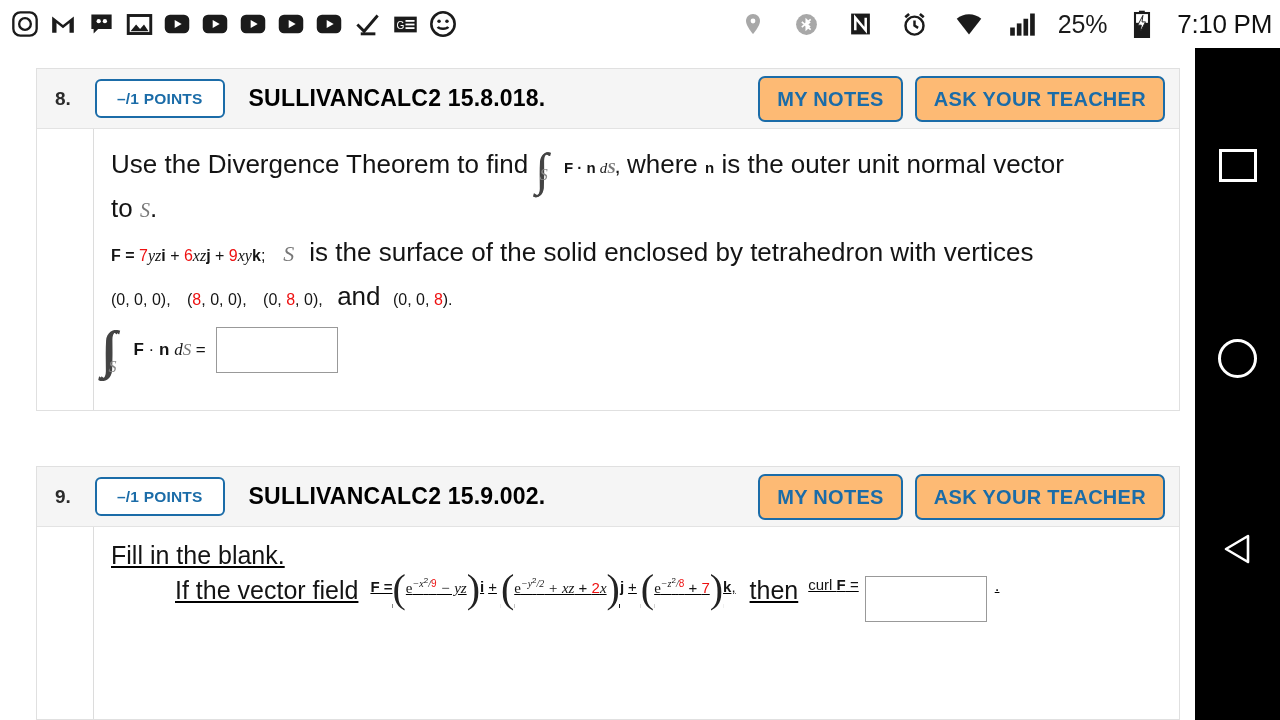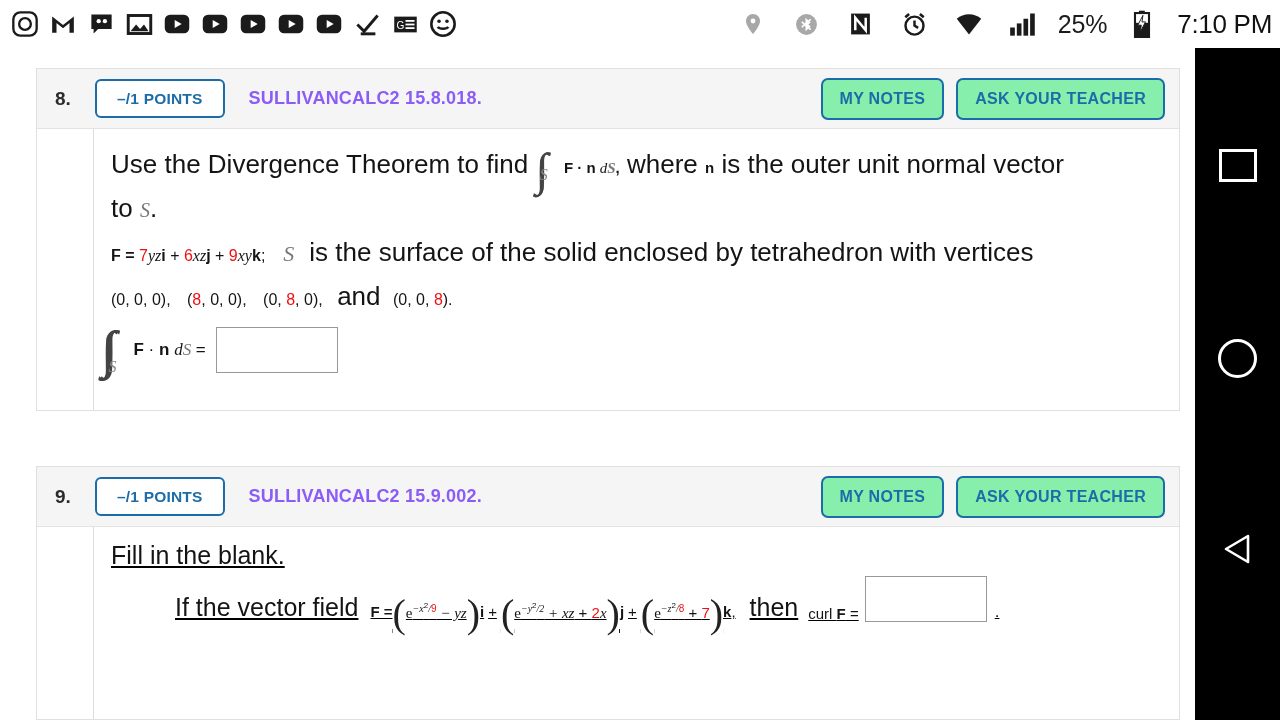--- a/index.html
+++ b/index.html
@@ -58,27 +58,27 @@
   .qnum{
     font-size:19px;font-weight:bold;color:#2b2b2b;width:40px;
     font-family:"Liberation Sans",sans-serif;
   }
   .points-badge{
     border:2px solid #1b6ca8;border-radius:6px;background:#ffffff;
     color:#1b6ca8;font-size:15.5px;font-weight:600;letter-spacing:.2px;
     padding:10px 20px;line-height:1;white-space:nowrap;
   }
   .qcode{
-    margin-left:24px;font-size:18px;font-weight:bold;color:#8b5cf6;
+    margin-left:24px;font-size:23px;font-weight:bold;color:#000000;
     letter-spacing:.2px;white-space:nowrap;
   }
   .head-btns{margin-left:auto;display:flex;gap:12px;}
   .hbtn{
-    border:2px solid #1b6ca8;border-radius:7px;background:#86efac;
-    color:#1b6ca8;font-size:16px;font-weight:600;letter-spacing:.3px;
+    border:2px solid #1b6ca8;border-radius:7px;background:#fdba74;
+    color:#1b6ca8;font-size:20px;font-weight:600;letter-spacing:.3px;
     padding:11px 17px;line-height:1;white-space:nowrap;cursor:pointer;
   }
 
   .qbody{position:relative;padding:0;background:#ffffff;}
   .rule{
     position:absolute;left:56px;top:0;bottom:0;width:1px;background:#dcdcdc;
   }
   .qtext{padding:14px 18px 0 74px;}
 
   
@@ -115,21 +115,21 @@
   }
   .ansbox{
     width:120px;height:44px;border:1px solid #999;background:#ffffff;
     box-sizing:border-box;margin-left:6px;
   }
   .ansbox.wide{width:122px;height:46px;}
   .eq{font-size:17px;color:#141414;margin:0 4px;text-align:center;}
 
   .q9line1{padding:14px 18px 0 74px;font-size:25px;color:#141414;}
   .q9line2{
-    padding:6px 18px 0 138px;display:flex;align-items:flex-end;flex-wrap:nowrap;
+    padding:6px 18px 0 138px;display:flex;align-items:flex-start;flex-wrap:nowrap;
   }
   .q9lbl{font-size:25px;color:#141414;white-space:nowrap;}
   .vecfield{font-size:15px;color:#141414;white-space:nowrap;margin-left:12px;display:flex;align-items:center;}
   .paren{
     font-family:"Liberation Serif","DejaVu Serif",serif;font-size:40px;
     line-height:0;color:#222;position:relative;top:2px;font-weight:300;
   }
   sup.ex{font-size:10px;vertical-align:6px;}
   .sm{font-size:15px;}
   .thenlbl{font-size:25px;color:#141414;margin-left:14px;white-space:nowrap;}

